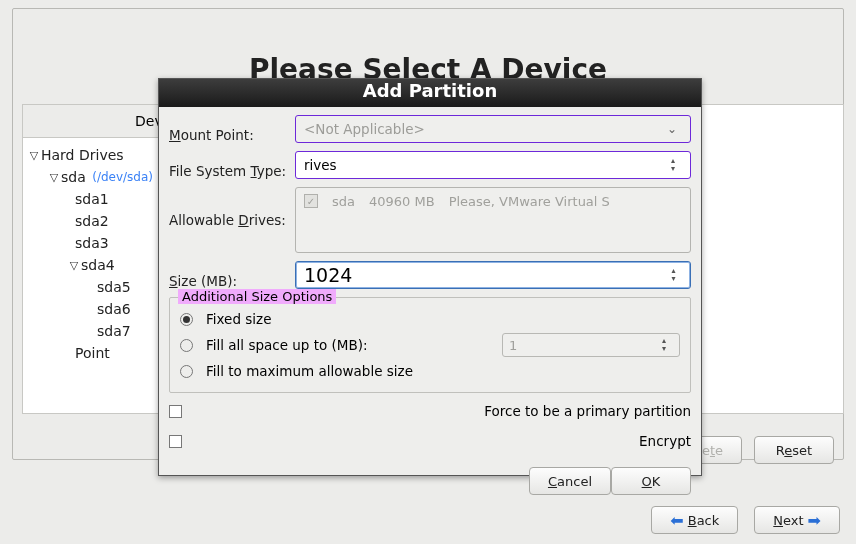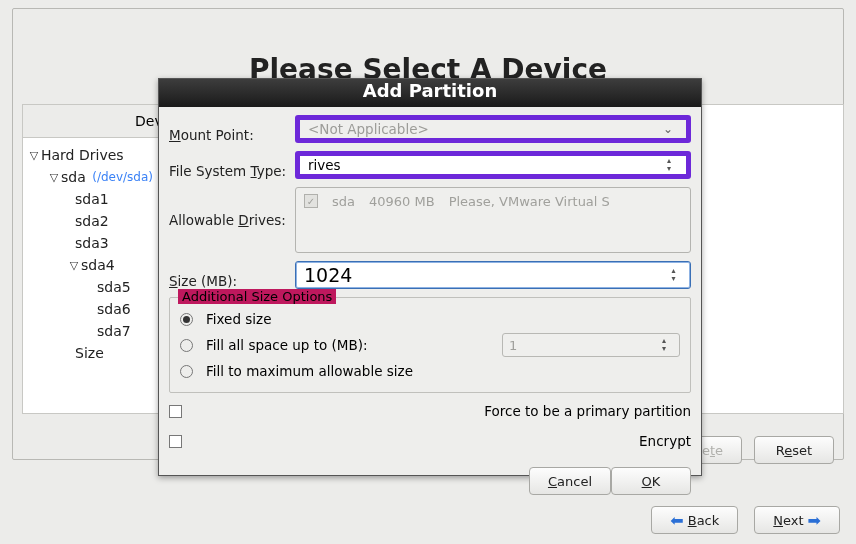--- a/index.html
+++ b/index.html
@@ -50,38 +50,38 @@
 }
 .modal-title {
   height: 28px; background: linear-gradient(#3d3d3d,#1a1a1a); color: #fff;
   font-weight: bold; font-size: 18px; text-align: center; line-height: 24px;
 }
 .modal-body { padding: 8px 10px; }
 .frow { display: flex; align-items: flex-end; margin-bottom: 8px; }
 .flabel { width: 126px; font-size: 13.5px; color: #222; }
 .flabel .ul { text-decoration: underline; }
 .finput {
-  flex: 1; height: 28px; border: 5px solid #6d28d9; border-radius: 3px;
+  flex: 1; height: 28px; border: 1px solid #6d28d9; border-radius: 3px;
   padding: 0 8px; font-size: 13.5px; background: #fff; display: flex; align-items: center;
   justify-content: space-between;
 }
 .finput.disabled { background: #efefed; color: #9c9c98; }
 .finput input { border: none; outline: none; width: 100%; font-size: 19px; background: transparent; }
 .combo-arrow { width: 20px; text-align: center; color: #666; font-size: 12px; }
 .spin-arrows { width: 18px; display: flex; flex-direction: column; align-items: center; font-size: 8px; color: #555; line-height: 8px; }
 .drives-box {
   flex: 1; height: 66px; border: 1px solid #b4b4b0; border-radius: 3px; background: #efefed;
   padding: 6px 8px; color: #a0a09c; font-size: 13px; display: flex; gap: 14px; align-items: flex-start;
 }
 .chk-dis { width: 14px; height: 14px; border: 1px solid #b0b0ac; background: #e2e2df; display: inline-flex; align-items: center; justify-content: center; font-size: 10px; color: #a0a09c; }
 
 .fieldset {
   border: 1px solid #c0c0bc; border-radius: 2px; padding: 8px 10px 8px 10px; margin-top: 4px; position: relative;
 }
-.fieldset-legend { position: absolute; top: -9px; left: 8px; background: #be185d; padding: 0 4px; font-size: 13px; text-align: right; }
+.fieldset-legend { position: absolute; top: -9px; left: 8px; background: #f0abfc; padding: 0 4px; font-size: 13px; text-align: right; }
 .radio-row { display: flex; align-items: center; height: 26px; font-size: 13.5px; gap: 13px; }
 .radio { width: 13px; height: 13px; border: 1px solid #777; border-radius: 50%; display: inline-flex; align-items: center; justify-content: center; }
 .radio.sel::after { content: ""; width: 7px; height: 7px; background: #333; border-radius: 50%; }
 .radio-input {
   width: 178px; height: 24px; border: 1px solid #b8b8b4; border-radius: 3px;
   background: #efefed; color: #a0a09c; font-size: 13px; padding: 0 6px; margin-left: auto;
   display: flex; align-items: center; justify-content: space-between;
 }
 .check-row { display: flex; align-items: center; height: 24px; font-size: 13.5px; gap: 8px; margin-top: 6px; justify-content: space-between; }
 .chk { width: 13px; height: 13px; border: 1px solid #777; background: #fff; }
@@ -119,21 +119,21 @@
     <div class="tree-row pad3">
         <span>sda5</span>
       </div>
     <div class="tree-row pad3">
         <span>sda6</span>
       </div>
     <div class="tree-row pad3">
         <span>sda7</span>
       </div>
     <div class="tree-row pad2">
-        <span>Size</span>
+        <span>Point</span>
       </div>
   </div>
 </div>
 
 <div class="right-panel"></div>
 
 <div class="bottom-bar">
   <div class="btn" style="color:#b0b0ac;">
       <span>Dele<span class="ul">t</span>e</span>
     </div>

